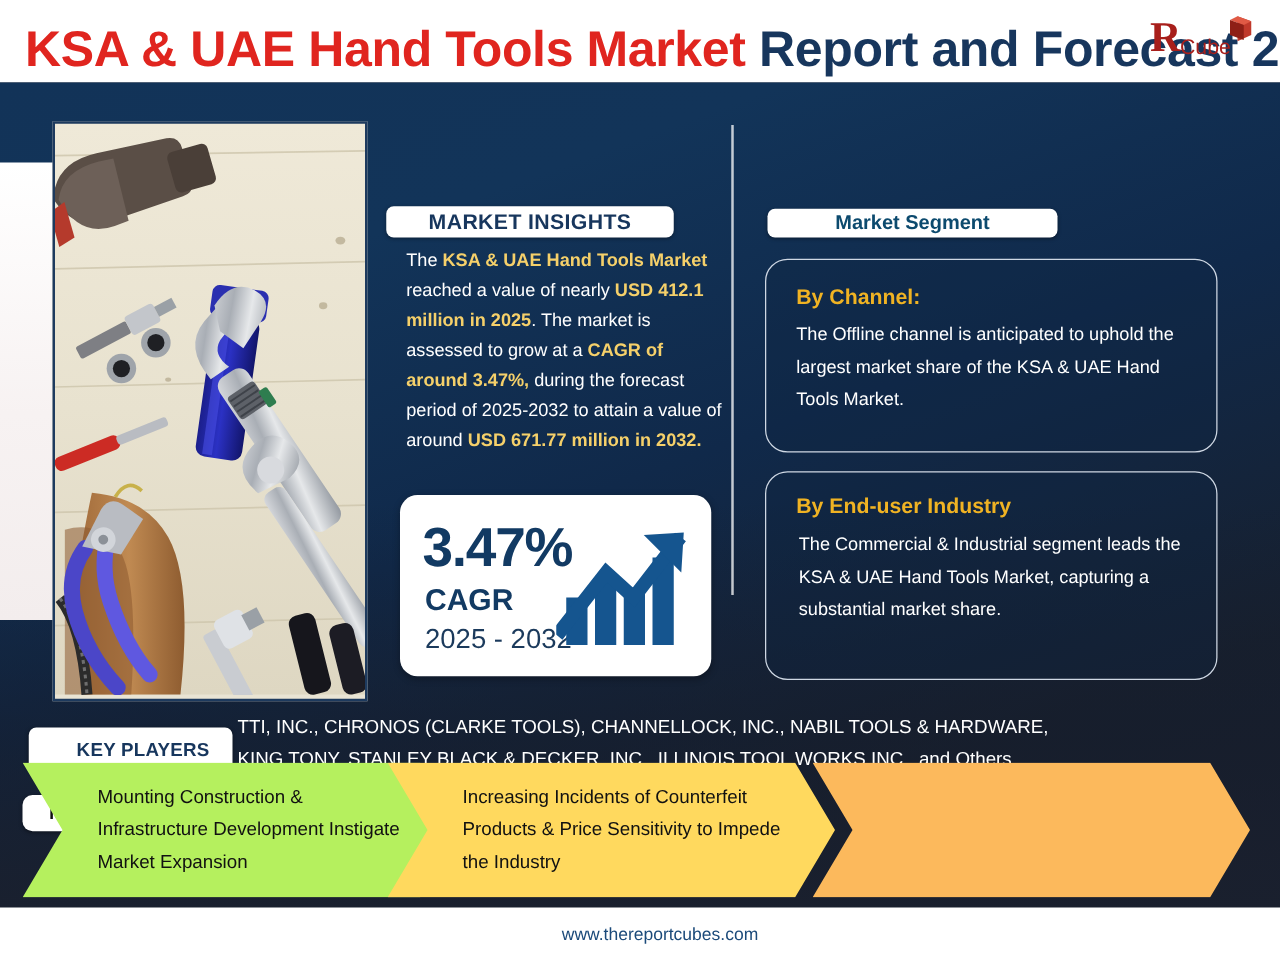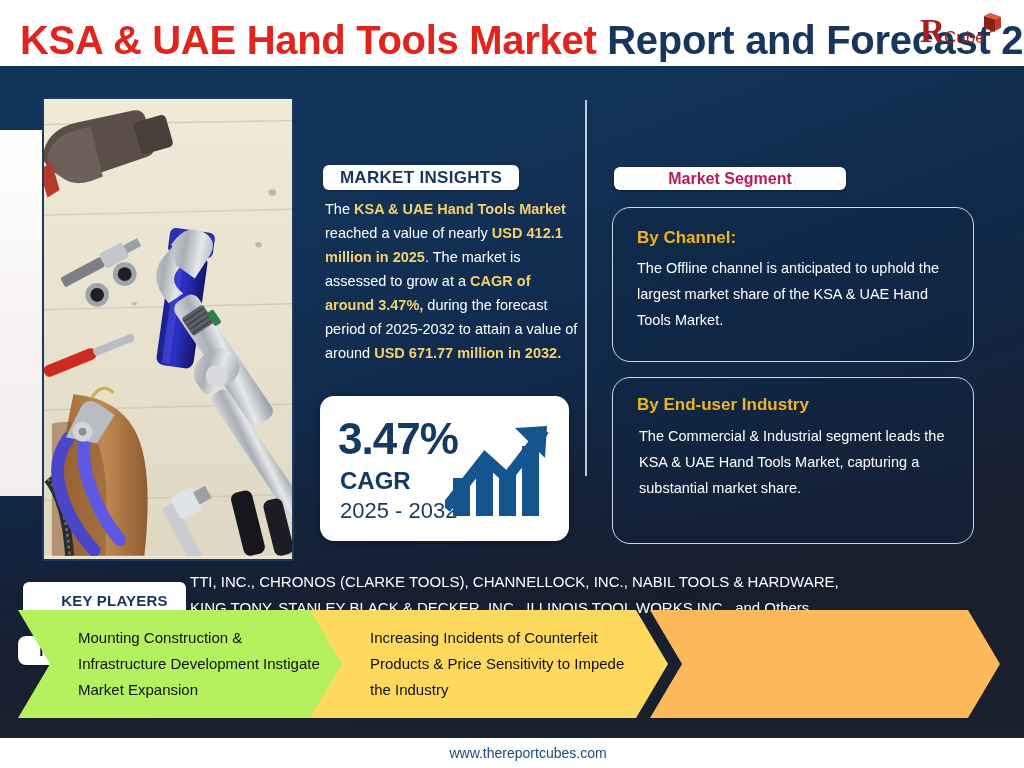--- a/index.html
+++ b/index.html
@@ -65,24 +65,24 @@
     position:absolute; left:585px; top:34px; width:2px; height:376px;
     background:rgba(255,255,255,.75);
   }
 
   
   .pill {
     position:absolute; background:#ffffff; border-radius:6px;
     display:flex; align-items:center; justify-content:center;
     box-shadow:0 1px 3px rgba(0,0,0,.35);
   }
-  .pill-insights { left:323px; top:99px; width:196px; height:25px; }
+  .pill-insights { left:309px; top:99px; width:230px; height:25px; }
   .pill-insights span { color:#17365d; font-size:17px; font-weight:bold; letter-spacing:.3px; }
   .pill-segment { left:614px; top:101px; width:232px; height:23px; }
-  .pill-segment span { color:#be185d; font-size:16px; font-weight:bold; }
+  .pill-segment span { color:#0c4a6e; font-size:16px; font-weight:bold; }
   .pill-keyplayers { left:23px; top:516px; width:163px; height:36px;padding-left:20px; }
   .pill-keyplayers span { color:#17365d; font-size:15px; font-weight:bold; letter-spacing:.2px; }
   .pill-dynamics { left:18px; top:570px; width:174px; height:29px; border-radius:8px; }
   .pill-dynamics span { color:#111111; font-size:16px; font-weight:bold; }
 
   
   .insights-text {
     position:absolute; left:325px; top:131px; width:254px;
     font-size:14.5px; line-height:24px; color:#ffffff;
   }
@@ -152,21 +152,21 @@
   .arrow-text {
     position:relative; z-index:2;
     font-size:15px; line-height:26px; color:#111111;
   }
   .arrow-1 .arrow-text { margin-left:60px; width:250px; }
   .arrow-2 .arrow-text { margin-left:60px; width:260px; }
   .arrow-3 .arrow-text { margin-left:62px; width:230px; }
 
   
   .footer {
-    position:absolute; left:0; bottom:0; width:1024px; height:30px;
+    position:absolute; left:0; bottom:0; width:1024px; height:42px;
     background:#ffffff; display:flex; align-items:center; justify-content:center;padding-left:32px;
   }
   .footer span { color:#1b4a7a; font-size:14px; }
 </style>
 </head>
 <body>
 
 <div class="page">
 
   <div class="header">

